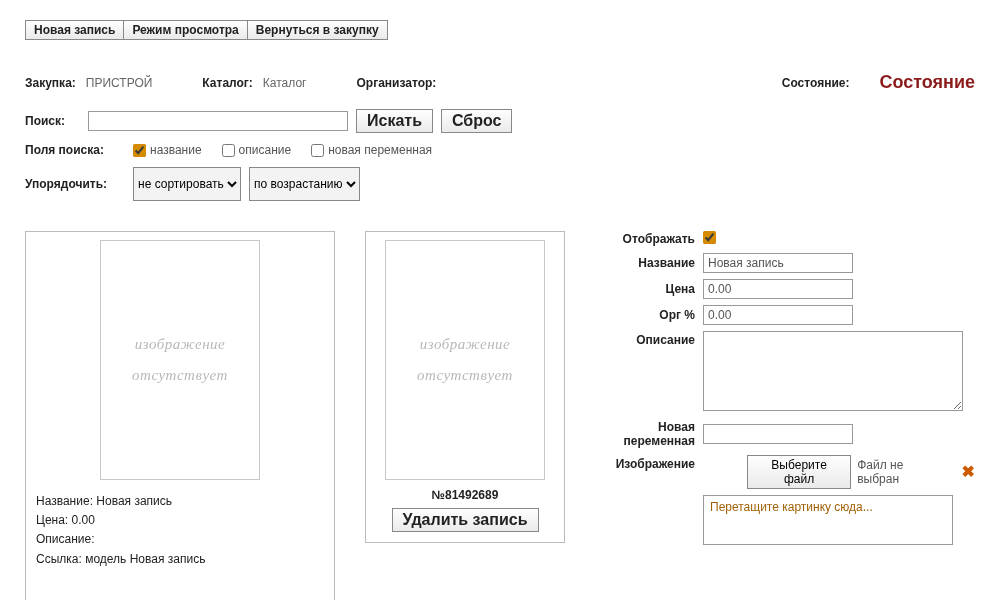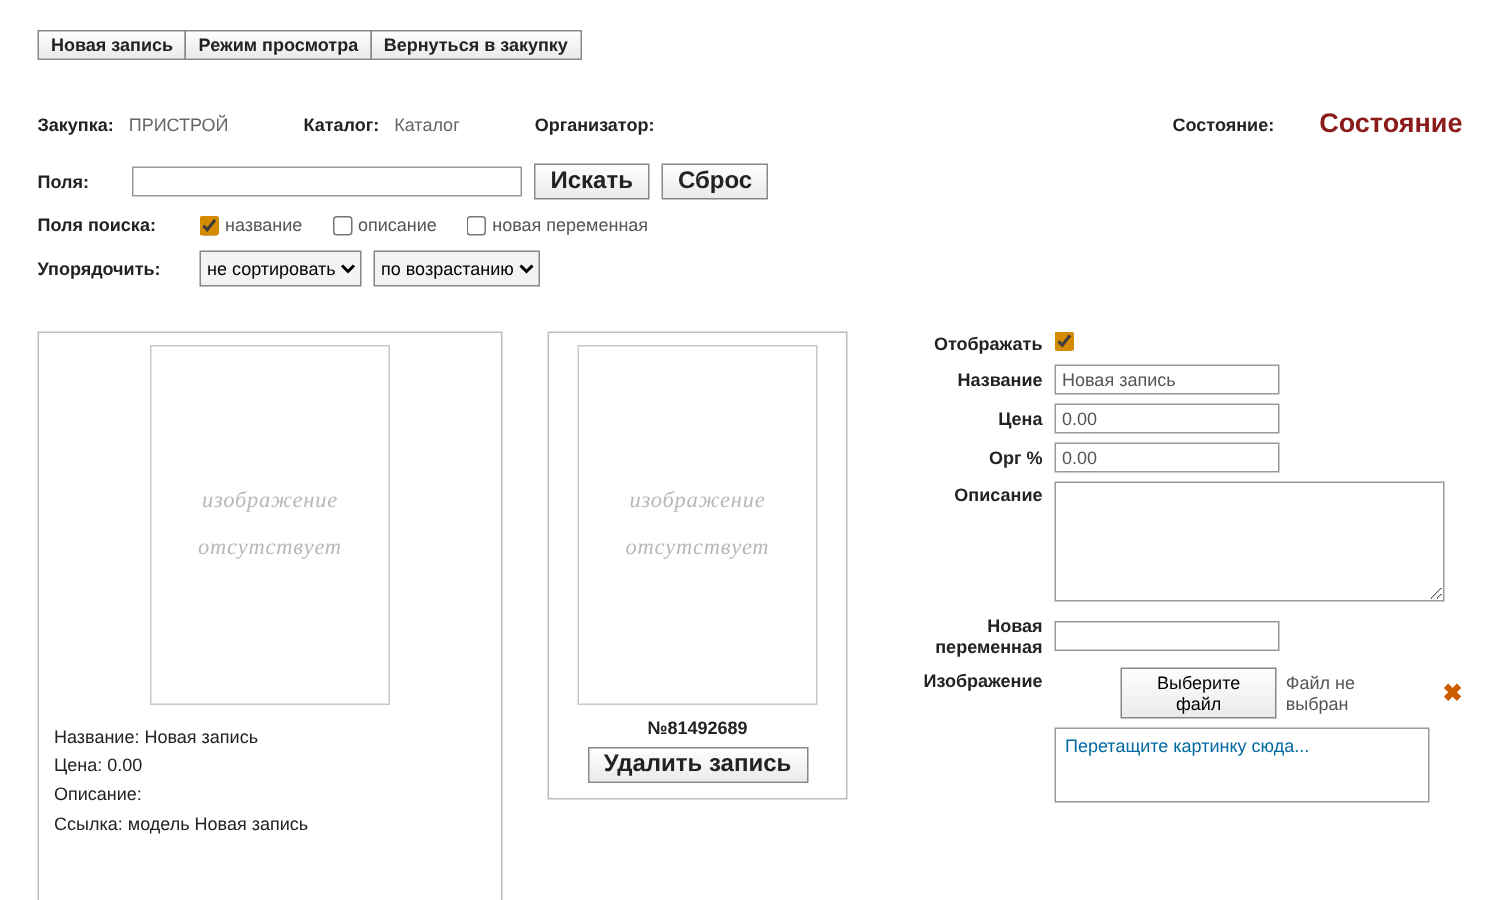--- a/index.html
+++ b/index.html
@@ -38,21 +38,21 @@
     font-size: 16px;
     font-weight: bold;
     color: #222;
     background: linear-gradient(#fefefe, #eaeaea);
     border: 1px solid #888;
     padding: 2px 10px;
     cursor: pointer;
   }
   .cb { display: inline-flex; align-items: center; gap: 4px; color: #555; margin-right: 12px; }
   input[type=checkbox] { accent-color: #d48b00; margin:0; }
-  select { font: inherit; border: 1px solid #888; background: #f3f3f3; height: 24px; }
+  select { font: inherit; border: 1px solid #888; background: #f3f3f3; height: 34px; }
   .main-row { display: flex; align-items: flex-start; gap: 30px; margin-top: 30px; }
   .card {
     border: 1px solid #bbb;
     padding: 8px 10px 10px 10px;
     background: #fff;
   }
   .card.big { width: 310px; height: 390px; }
   .card.small { width: 200px; }
   .img-ph {
     border: 1px solid #c8c8c8;
@@ -89,21 +89,21 @@
     border: 1px solid #888;
     background: linear-gradient(#fefefe,#eaeaea);
     padding: 2px 8px; cursor: pointer;
   }
   .file-txt { color: #555; font-size: 12px; }
   .dropzone {
     margin-top: 6px;
     border: 1px solid #999;
     width: 250px; height: 50px;
     padding: 4px 6px;
-    color: #0369a1; font-size: 12px;
+    color: #a16207; font-size: 12px;
   }
   .x-icon { color: #cc5b00; font-weight: bold; font-size: 16px; cursor: pointer; margin-left: 10px; }
   .top-align { align-self: start; padding-top: 2px; }
 </style>
 </head>
 <body>
 
 <div class="toolbar">
   <button>Новая запись</button><button>Режим просмотра</button><button>Вернуться в закупку</button>
 </div>
@@ -113,21 +113,21 @@
   <span class="val">ПРИСТРОЙ</span>
   <span class="lbl">Каталог:</span>
   <span class="val">Каталог</span>
   <span class="lbl">Организатор:</span>
   <span class="spacer"></span>
   <span class="status-lbl">Состояние:</span>
   <span class="status-val">Состояние</span>
 </div>
 
 <div class="search-row">
-  <span class="row-lbl">Поля:</span>
+  <span class="row-lbl">Поиск:</span>
   <input type="text" class="search-box" value="" style="">
   <button class="btn">Искать</button>
   <button class="btn">Сброс</button>
 </div>
 
 <div class="fields-row">
   <span class="row-lbl">Поля поиска:</span>
   <label class="cb">
     <input type="checkbox" checked="" style="">
     <span>название</span>

